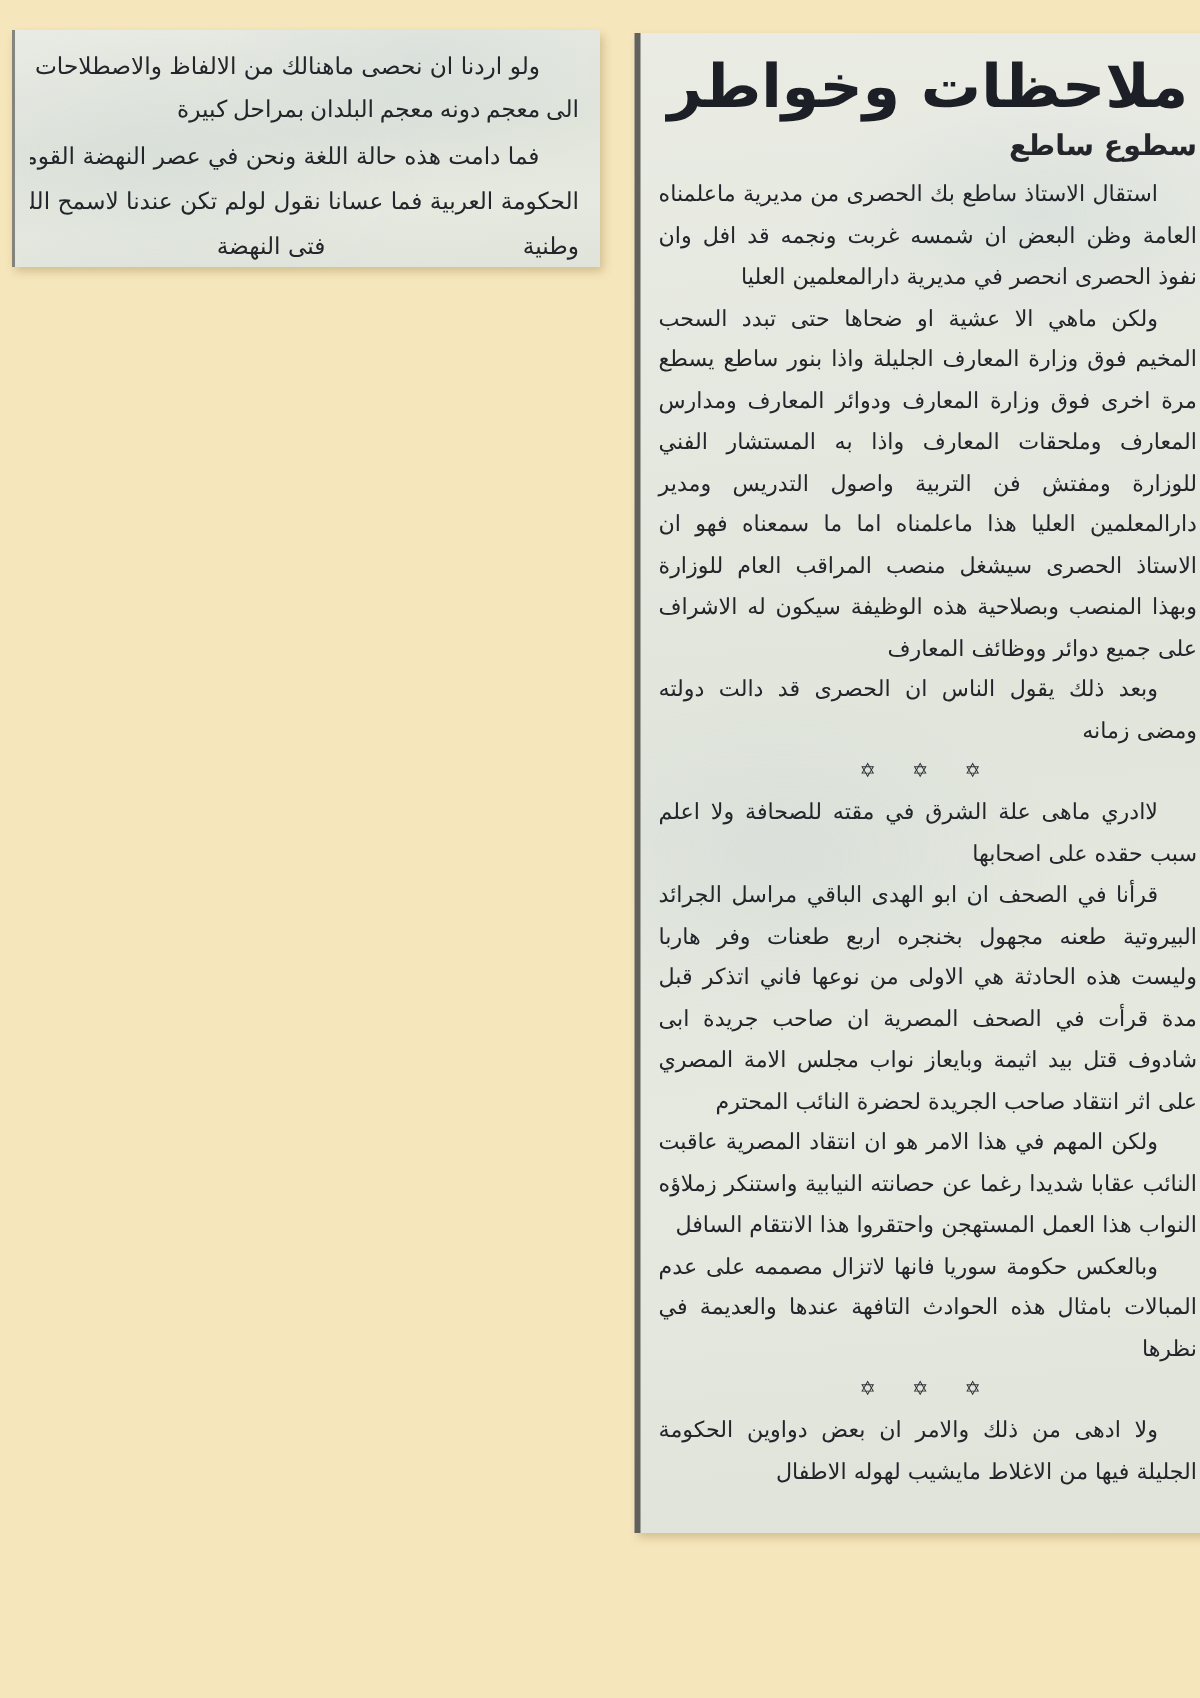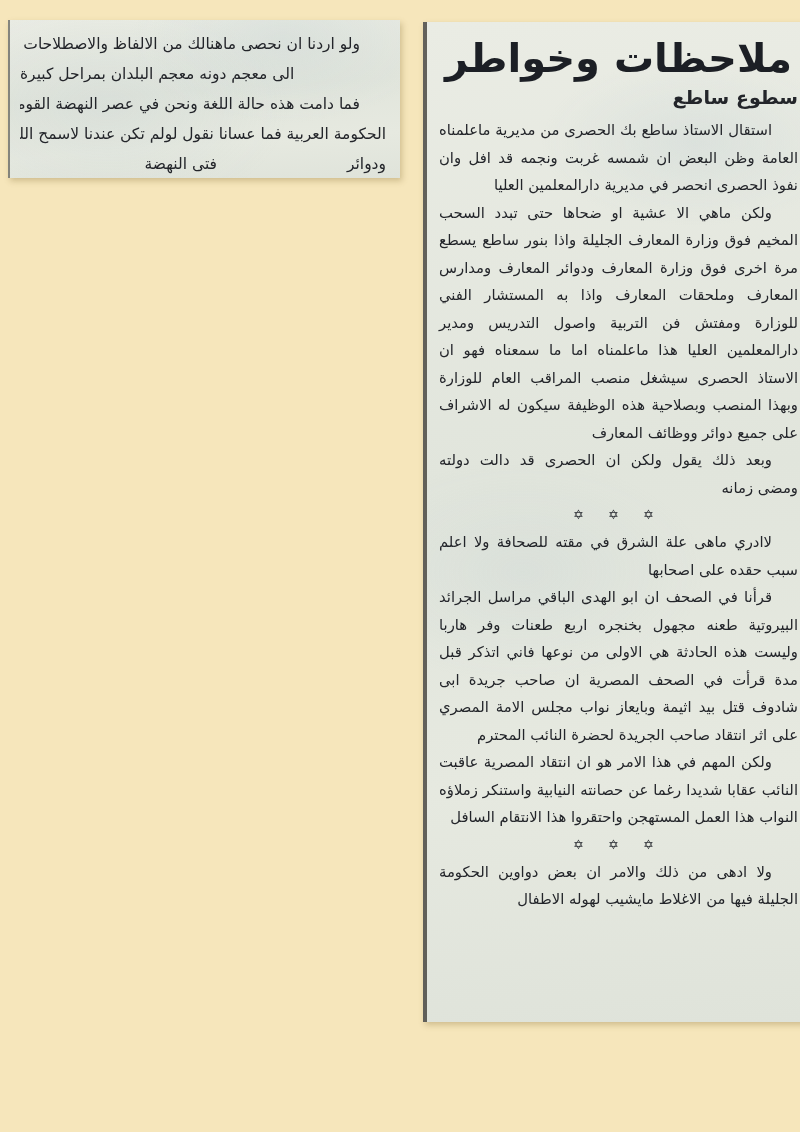--- a/index.html
+++ b/index.html
@@ -31,21 +31,21 @@
     left:423px;top:22px;width:388px;height:1000px;
     padding:6px 12px 0 12px;
     border-left:4px solid rgba(48,45,40,.72);
     border-right:1px solid rgba(110,105,92,.35);
   }
   .ln{
     margin:0;font-size:15.5px;line-height:30px;
     text-align:right;white-space:nowrap;overflow:hidden;
   }
   .ln.indent{padding-right:26px;}
-  .ln.centered{text-align:left;white-space:normal;}
+  .ln.centered{text-align:right;white-space:normal;font-family:Liberation Serif, serif;}
   .closing{position:relative;}
   .closing .sig{position:absolute;left:34%;top:0;}
   .title{
     margin:4px 0 0;text-align:center;
     font-size:40px;font-weight:bold;line-height:1.3;letter-spacing:1px;
     color:#1c1f25;
   }
   .subtitle{
     margin:2px 0 4px;
     font-size:19px;font-weight:bold;color:#23252a;
@@ -64,37 +64,38 @@
 <body>
 
 <div class="canvas">
 
   <section class="paper left-paper">
     <p class="ln indent">ولو اردنا ان نحصى ماهنالك من الالفاظ والاصطلاحات لاحتجنا</p>
     <p class="ln centered">الى معجم دونه معجم البلدان بمراحل كبيرة</p>
     <p class="ln indent">فما دامت هذه حالة اللغة ونحن في عصر النهضة القومية وفي زمن</p>
     <p class="ln">الحكومة العربية فما عسانا نقول لولم تكن عندنا لاسمح الله حكومـــة</p>
     <div class="ln closing">
-      <span>ودوائر</span>
+      <span>وطنية</span>
       <span class="sig">فتى النهضة</span>
     </div>
   </section>
 
   <section class="paper right-paper">
     <h1 class="title">ملاحظات وخواطر</h1>
     <h2 class="subtitle">سطوع ساطع</h2>
 
     <p class="para first">استقال الاستاذ ساطع بك الحصرى من مديرية ماعلمناه العامة وظن البعض ان شمسه غربت ونجمه قد افل وان نفوذ الحصرى انحصر في مديرية دارالمعلمين العليا</p>
     <p class="para">ولكن ماهي الا عشية او ضحاها حتى تبدد السحب المخيم فوق وزارة المعارف الجليلة واذا بنور ساطع يسطع مرة اخرى فوق وزارة المعارف ودوائر المعارف ومدارس المعارف وملحقات المعارف واذا به المستشار الفني للوزارة ومفتش فن التربية واصول التدريس ومدير دارالمعلمين العليا هذا ماعلمناه اما ما سمعناه فهو ان الاستاذ الحصرى سيشغل منصب المراقب العام للوزارة وبهذا المنصب وبصلاحية هذه الوظيفة سيكون له الاشراف على جميع دوائر ووظائف المعارف</p>
-    <p class="para">وبعد ذلك يقول ولكن ان الحصرى قد دالت دولته ومضى زمانه</p>
+    <p class="para">وبعد ذلك يقول الناس ان الحصرى قد دالت دولته ومضى زمانه</p>
 
     <div class="sep">✡ ✡ ✡</div>
 
     <p class="para">لاادري ماهى علة الشرق في مقته للصحافة ولا اعلم سبب حقده على اصحابها</p>
     <p class="para">قرأنا في الصحف ان ابو الهدى الباقي مراسل الجرائد البيروتية طعنه مجهول بخنجره اربع طعنات وفر هاربا وليست هذه الحادثة هي الاولى من نوعها فاني اتذكر قبل مدة قرأت في الصحف المصرية ان صاحب جريدة ابى شادوف قتل بيد اثيمة وبايعاز نواب مجلس الامة المصري على اثر انتقاد صاحب الجريدة لحضرة النائب المحترم</p>
     <p class="para">ولكن المهم في هذا الامر هو ان انتقاد المصرية عاقبت النائب عقابا شديدا رغما عن حصانته النيابية واستنكر زملاؤه النواب هذا العمل المستهجن واحتقروا هذا الانتقام السافل</p>
+    <p class="para">وبالعكس حكومة سوريا فانها لاتزال مصممه على عدم المبالات بامثال هذه الحوادث التافهة عندها والعديمة في نظرها</p>
 
     <div class="sep">✡ ✡ ✡</div>
 
     <p class="para">ولا ادهى من ذلك والامر ان بعض دواوين الحكومة الجليلة فيها من الاغلاط مايشيب لهوله الاطفال</p>
   </section>
 
 </div>
 
 </body></html>

